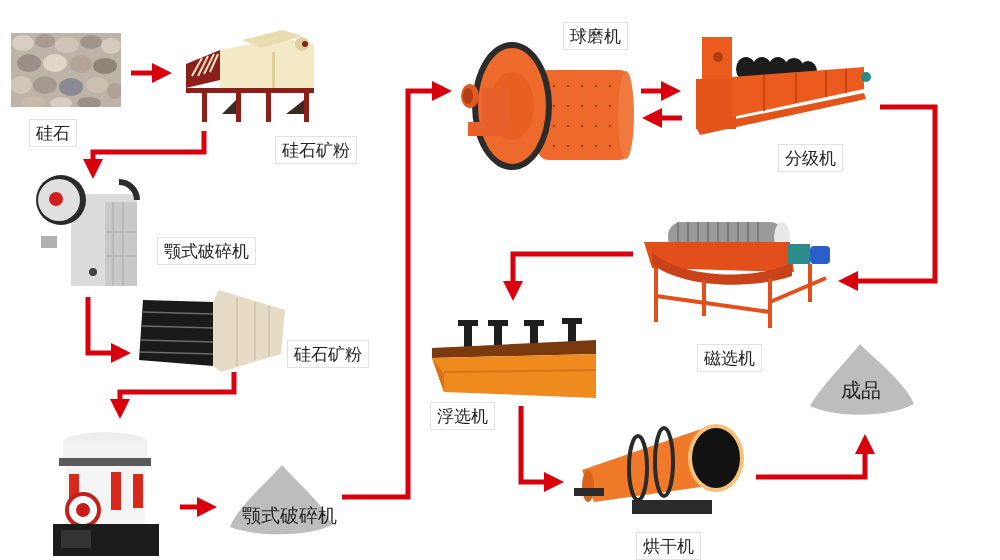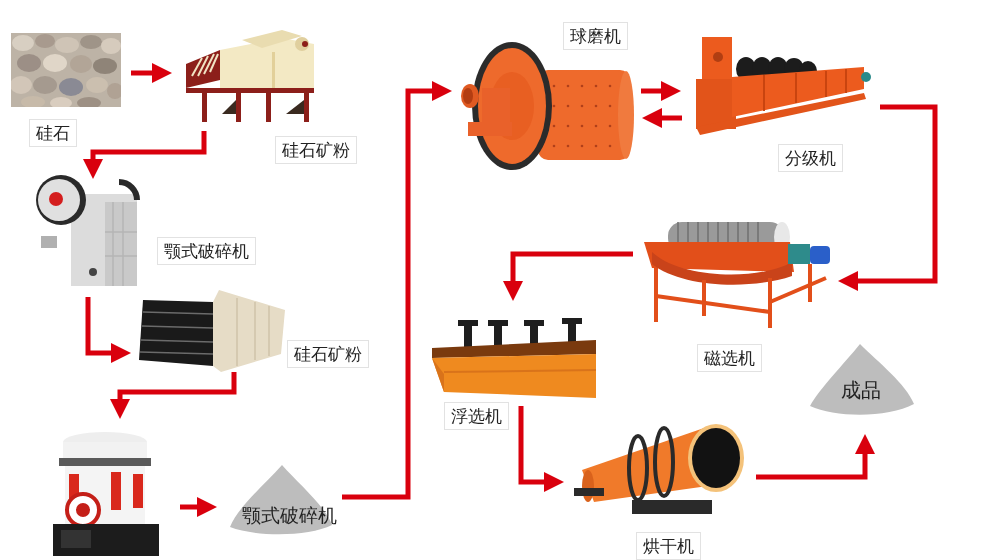--- a/index.html
+++ b/index.html
@@ -249,21 +249,21 @@
       <rect x="100" y="10" width="8" height="24"></rect>
         <rect x="94" y="6" width="20" height="6"></rect>
       <rect x="138" y="8" width="8" height="26"></rect>
         <rect x="132" y="4" width="20" height="6"></rect>
     </g>
     <polygon points="2,34 166,26 166,40 2,44" fill="#7a3a0e"></polygon>
     <polygon points="2,44 166,40 166,84 14,78" fill="#ef8a1f"></polygon>
     <polygon points="2,44 14,78 14,60" fill="#d9731a"></polygon>
     <line x1="14" y1="58" x2="166" y2="56" stroke="#d9731a" stroke-width="2"></line>
   </svg>
-  <div class="label" style="left:444px;top:402px">浮选机</div>
+  <div class="label" style="left:430px;top:402px">浮选机</div>
 
   <svg class="machine" style="left:572px;top:424px" width="176" height="96">
     <polygon points="10,46 132,4 150,60 22,78" fill="#f07a2a"></polygon>
     <ellipse cx="16" cy="62" rx="6" ry="16" fill="#d9621c"></ellipse>
     <ellipse cx="66" cy="44" rx="9" ry="32" fill="none" stroke="#2a2a2a" stroke-width="4"></ellipse>
     <ellipse cx="92" cy="38" rx="9" ry="34" fill="none" stroke="#2a2a2a" stroke-width="4"></ellipse>
     <ellipse cx="144" cy="34" rx="28" ry="34" fill="#f4c27a"></ellipse>
     <ellipse cx="144" cy="34" rx="24" ry="30" fill="#121212"></ellipse>
     <rect x="2" y="64" width="30" height="8" fill="#2a2a2a"></rect>
     <rect x="60" y="76" width="80" height="14" fill="#2a2a2a"></rect>

